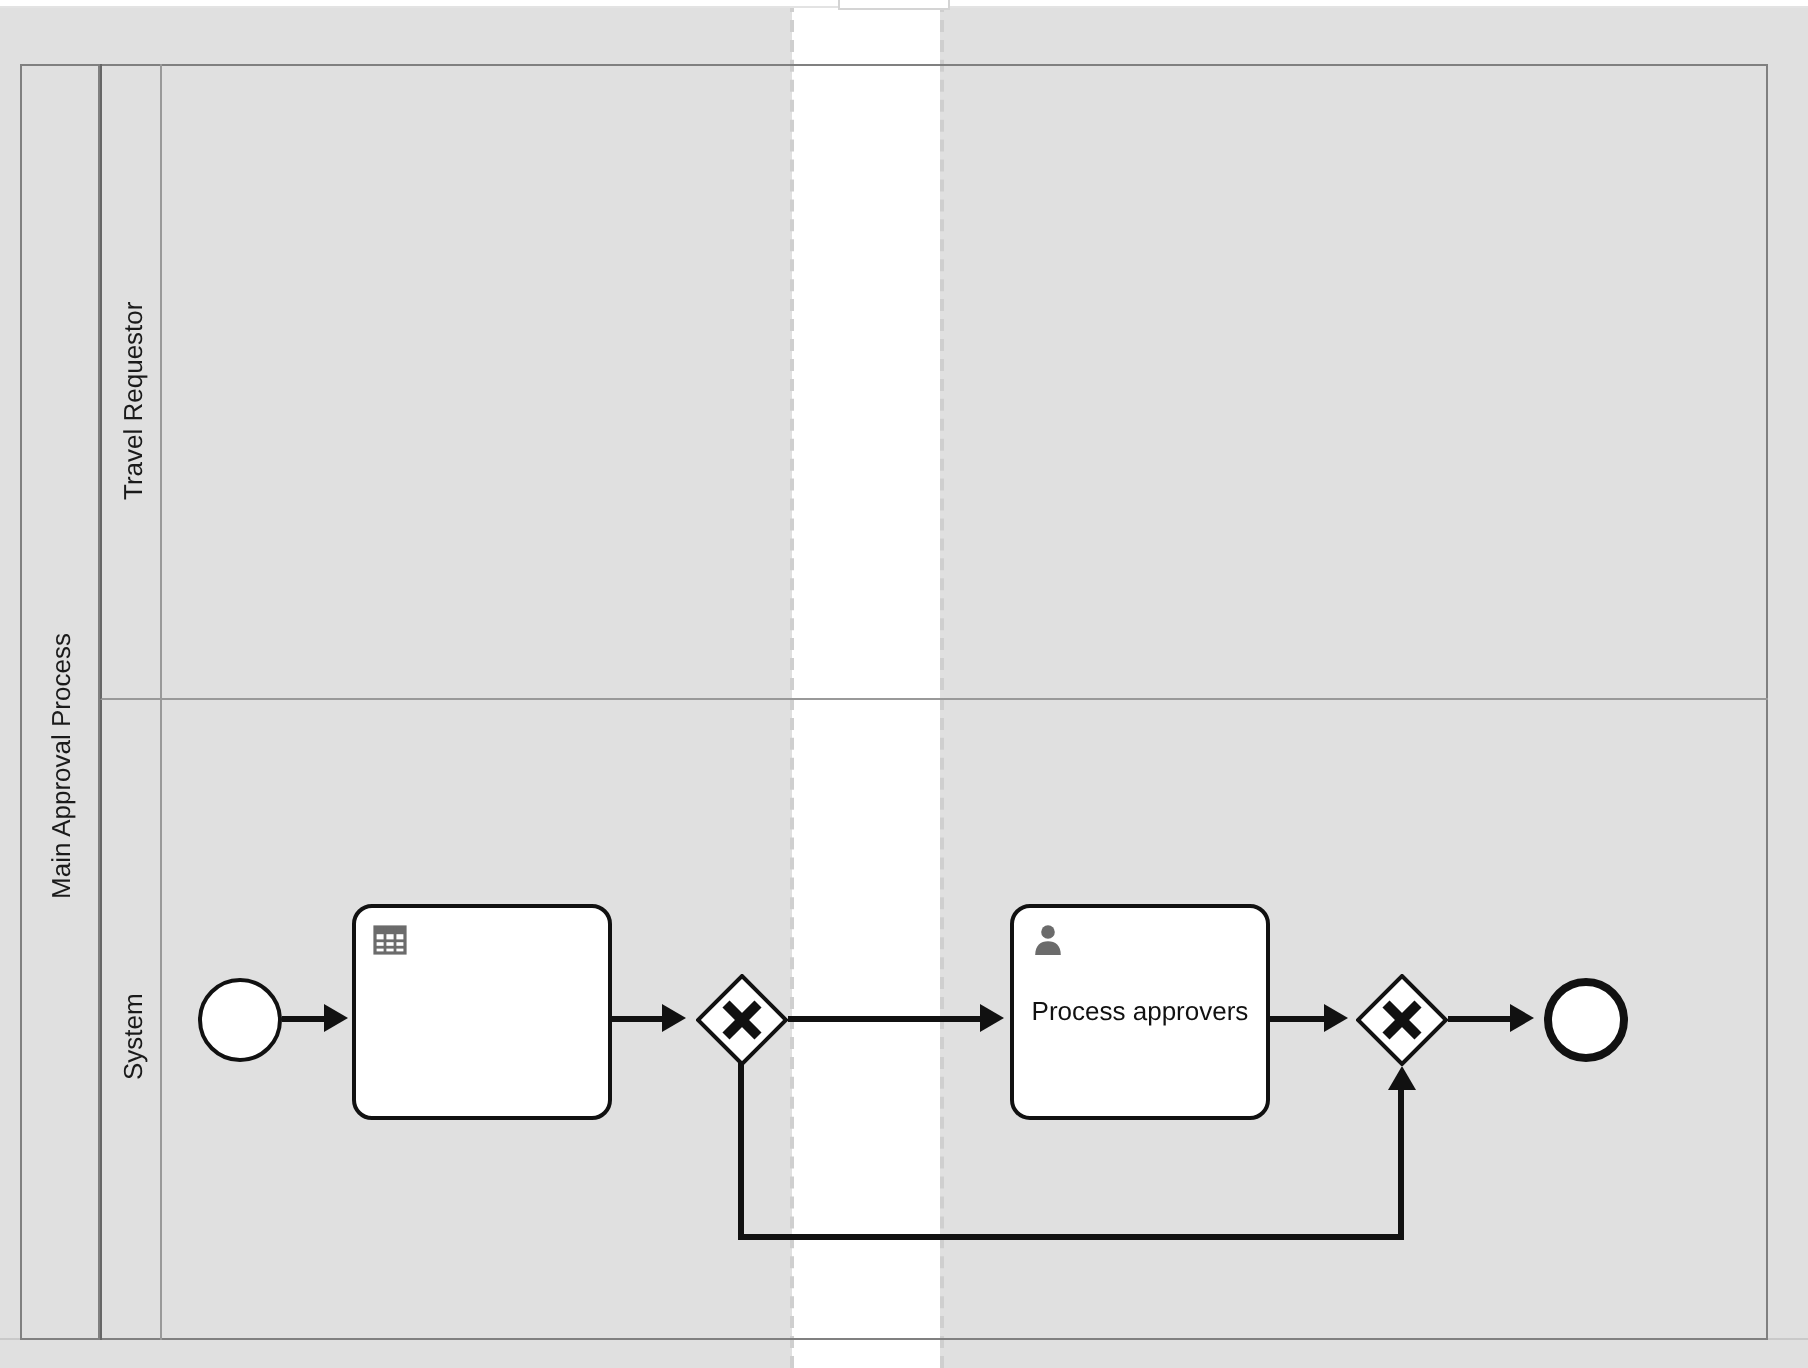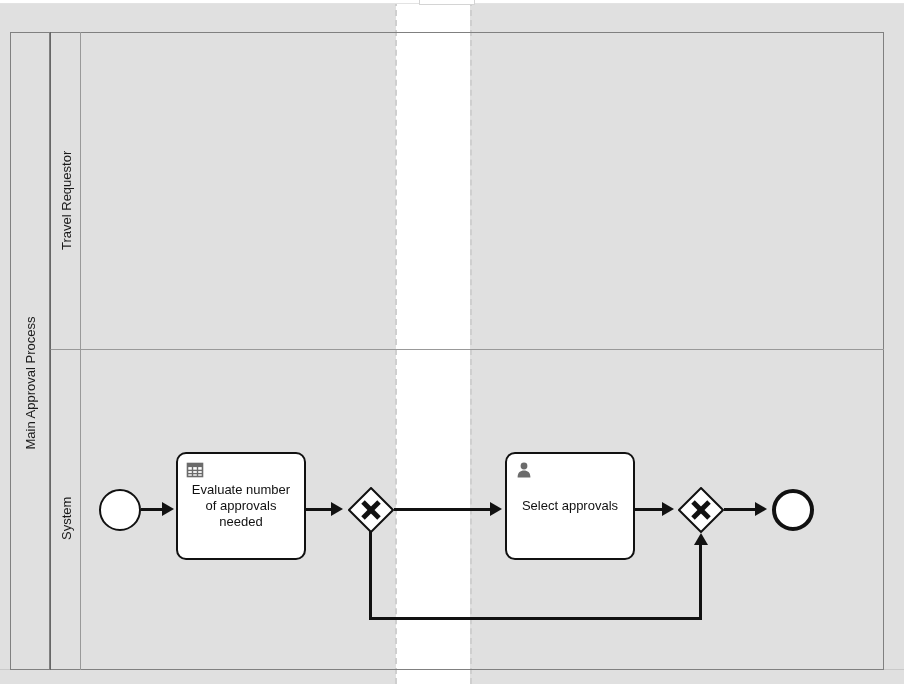--- a/index.html
+++ b/index.html
@@ -275,43 +275,40 @@
     <span class="task-icon">
       <svg width="18" height="18" viewBox="0 0 18 18">
         <rect x="1.5" y="2.5" width="15" height="13" fill="#ffffff" stroke="#6b6b6b" stroke-width="1.6"></rect>
         <rect x="1.5" y="2.5" width="15" height="3.6" fill="#6b6b6b"></rect>
         <line x1="1.5" y1="9.4" x2="16.5" y2="9.4" stroke="#6b6b6b" stroke-width="1.4"></line>
         <line x1="1.5" y1="12.6" x2="16.5" y2="12.6" stroke="#6b6b6b" stroke-width="1.4"></line>
         <line x1="6.5" y1="2.5" x2="6.5" y2="15.5" stroke="#6b6b6b" stroke-width="1.4"></line>
         <line x1="11.5" y1="2.5" x2="11.5" y2="15.5" stroke="#6b6b6b" stroke-width="1.4"></line>
       </svg>
     </span>
-    <span class="task-label">Evaluate number
-of approvals
-needed</span>
   </div>
 
   <div class="node gateway gw1">
     <svg width="46" height="46" viewBox="0 0 46 46">
       <polygon points="23,1 45,23 23,45 1,23" fill="#ffffff" stroke="#111111" stroke-width="2"></polygon>
       <g stroke="#111111" stroke-width="5" stroke-linecap="butt">
         <line x1="15" y1="15" x2="31" y2="31"></line>
         <line x1="31" y1="15" x2="15" y2="31"></line>
       </g>
     </svg>
   </div>
 
   <div class="node task task-select">
     <span class="task-icon">
       <svg width="18" height="18" viewBox="0 0 18 18">
         <circle cx="9" cy="5" r="3.4" fill="#6b6b6b"></circle>
         <path d="M2.6 16.5 C2.6 11.6 5.3 9.6 9 9.6 C12.7 9.6 15.4 11.6 15.4 16.5 Z" fill="#6b6b6b"></path>
       </svg>
     </span>
-    <span class="task-label">Select approvals</span>
+    <span class="task-label">Process approvers</span>
   </div>
 
   <div class="node gateway gw2">
     <svg width="46" height="46" viewBox="0 0 46 46">
       <polygon points="23,1 45,23 23,45 1,23" fill="#ffffff" stroke="#111111" stroke-width="2"></polygon>
       <g stroke="#111111" stroke-width="5" stroke-linecap="butt">
         <line x1="15" y1="15" x2="31" y2="31"></line>
         <line x1="31" y1="15" x2="15" y2="31"></line>
       </g>
     </svg>

